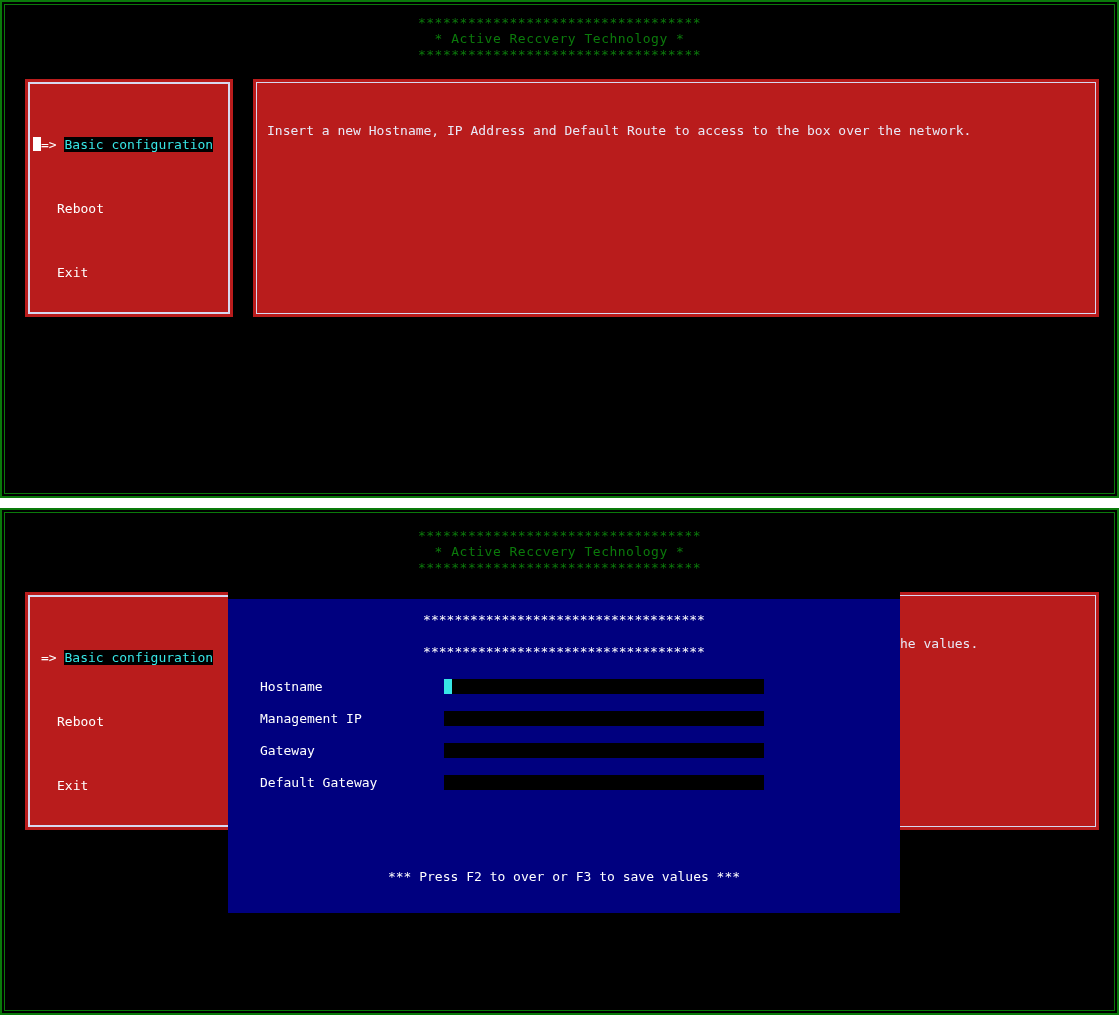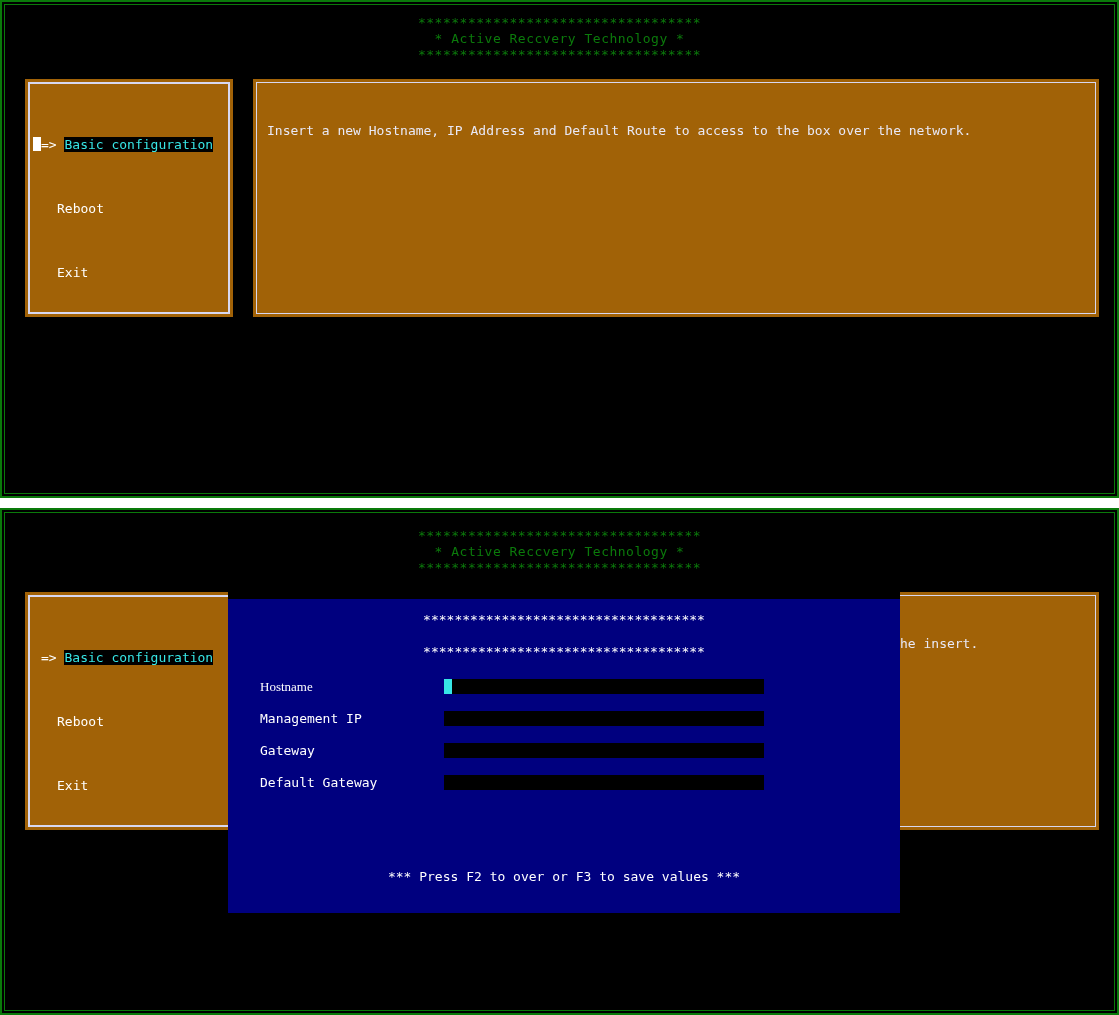--- a/index.html
+++ b/index.html
@@ -47,21 +47,21 @@
     color: #0b7a0b;
     font-size: 13px;
     line-height: 16px;
     letter-spacing: 0.5px;
     white-space: pre;
   }
 
   
   .panel {
     position: absolute;
-    background: #a16207;
+    background: #b91c1c;
     box-sizing: border-box;
   }
   .panel-frame {
     position: absolute;
     inset: 3px;
     border: 2px solid #d8d8f0;
     box-sizing: border-box;
   }
   .panel-frame.thin { border-width: 1px; }
 
@@ -241,32 +241,32 @@
           <div class="menu-row"><span class="menu-indent"></span><span class="menu-plain">Reboot</span></div>
 
           <div class="menu-row"><span class="menu-indent"></span><span class="menu-plain">Exit</span></div>
 
         </div>
       </div>
 
       <div class="panel" style="left:248px; top:79px; width:846px; height:238px;">
         <div class="panel-frame thin"></div>
         <div class="panel-body" style="padding:12px 14px;">
-          <div class="info-text" style="margin-left:633px;">he insert.</div>
+          <div class="info-text" style="margin-left:633px;">he values.</div>
         </div>
       </div>
 
       <div class="notch" style="left:223px; top:79px; width:672px; height:7px;"></div>
 
       <div class="dialog" style="left:223px; top:86px; width:672px; height:314px;">
 
         <div class="dlg-banner" style="top:13px;">************************************</div>
         <div class="dlg-banner" style="top:45px;">************************************</div>
 
-        <div class="field-row" style="top:80px;font-family:Liberation Serif, serif;">
+        <div class="field-row" style="top:80px;">
           <span class="field-label">Hostname</span>
           <input class="field-input" type="text" value="" style="">
           <span class="field-caret"></span>
         </div>
 
         <div class="field-row" style="top:112px;padding-left:28px;">
           <span class="field-label">Management IP</span>
           <input class="field-input" type="text" value="" style="">
         </div>
 

